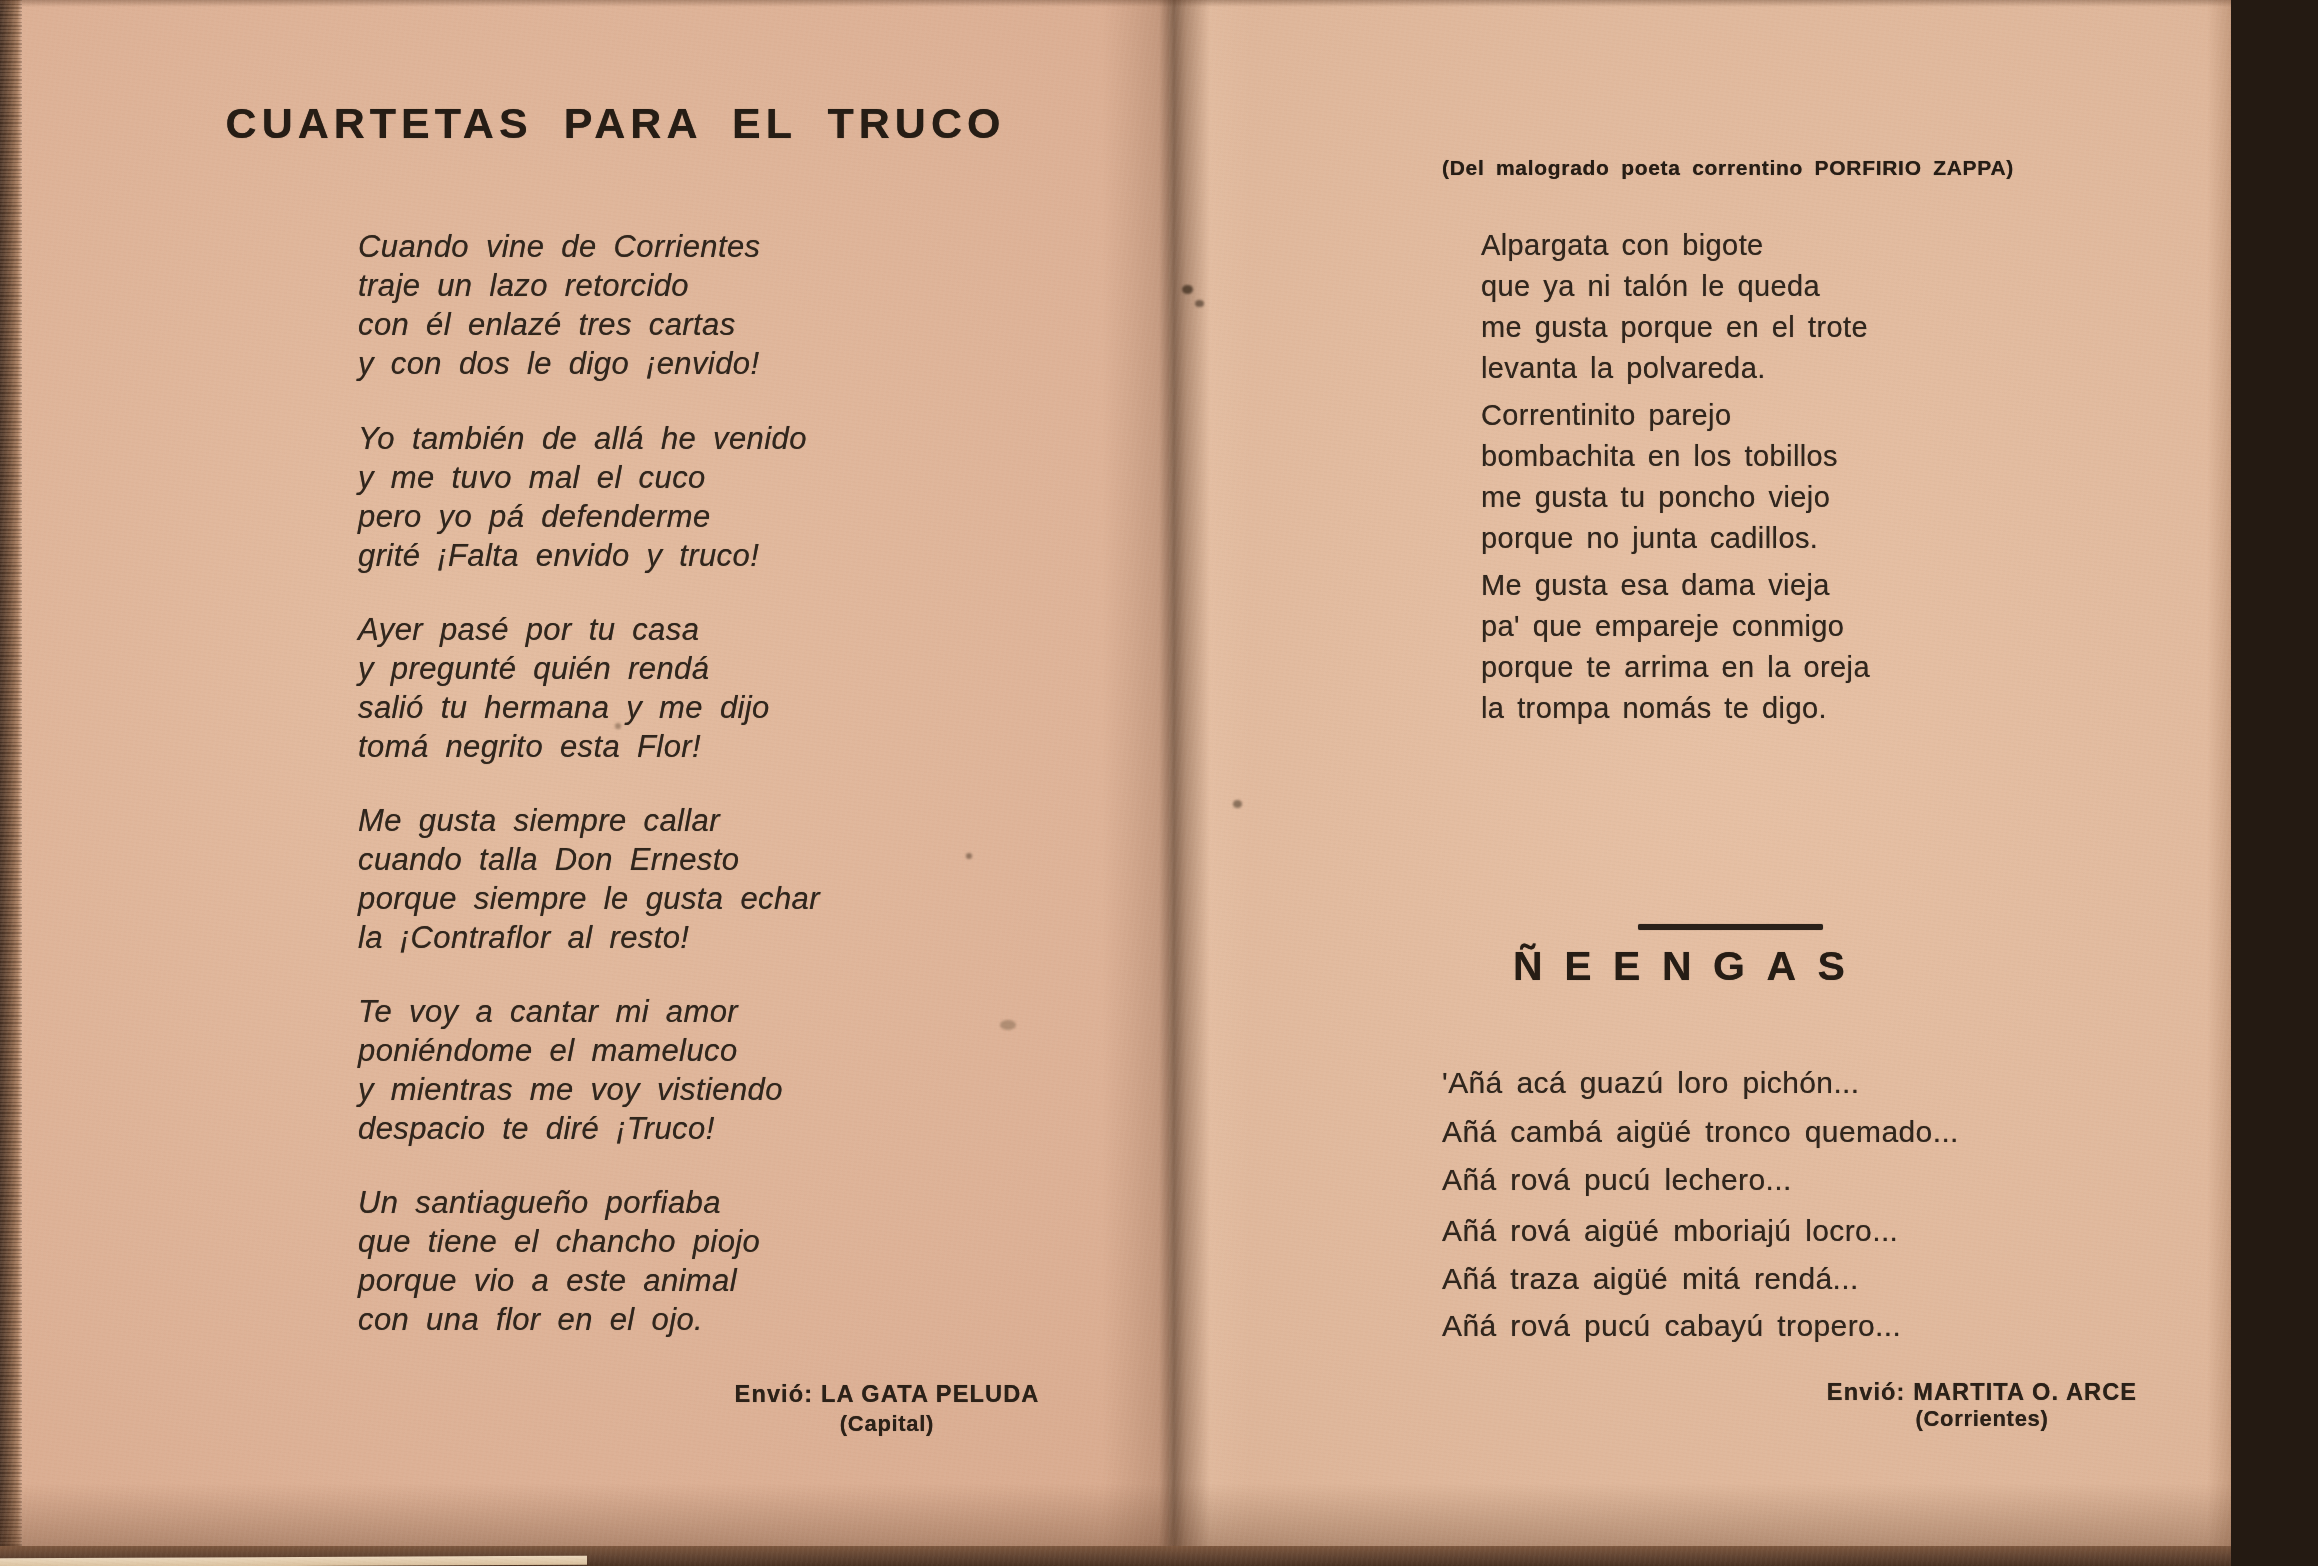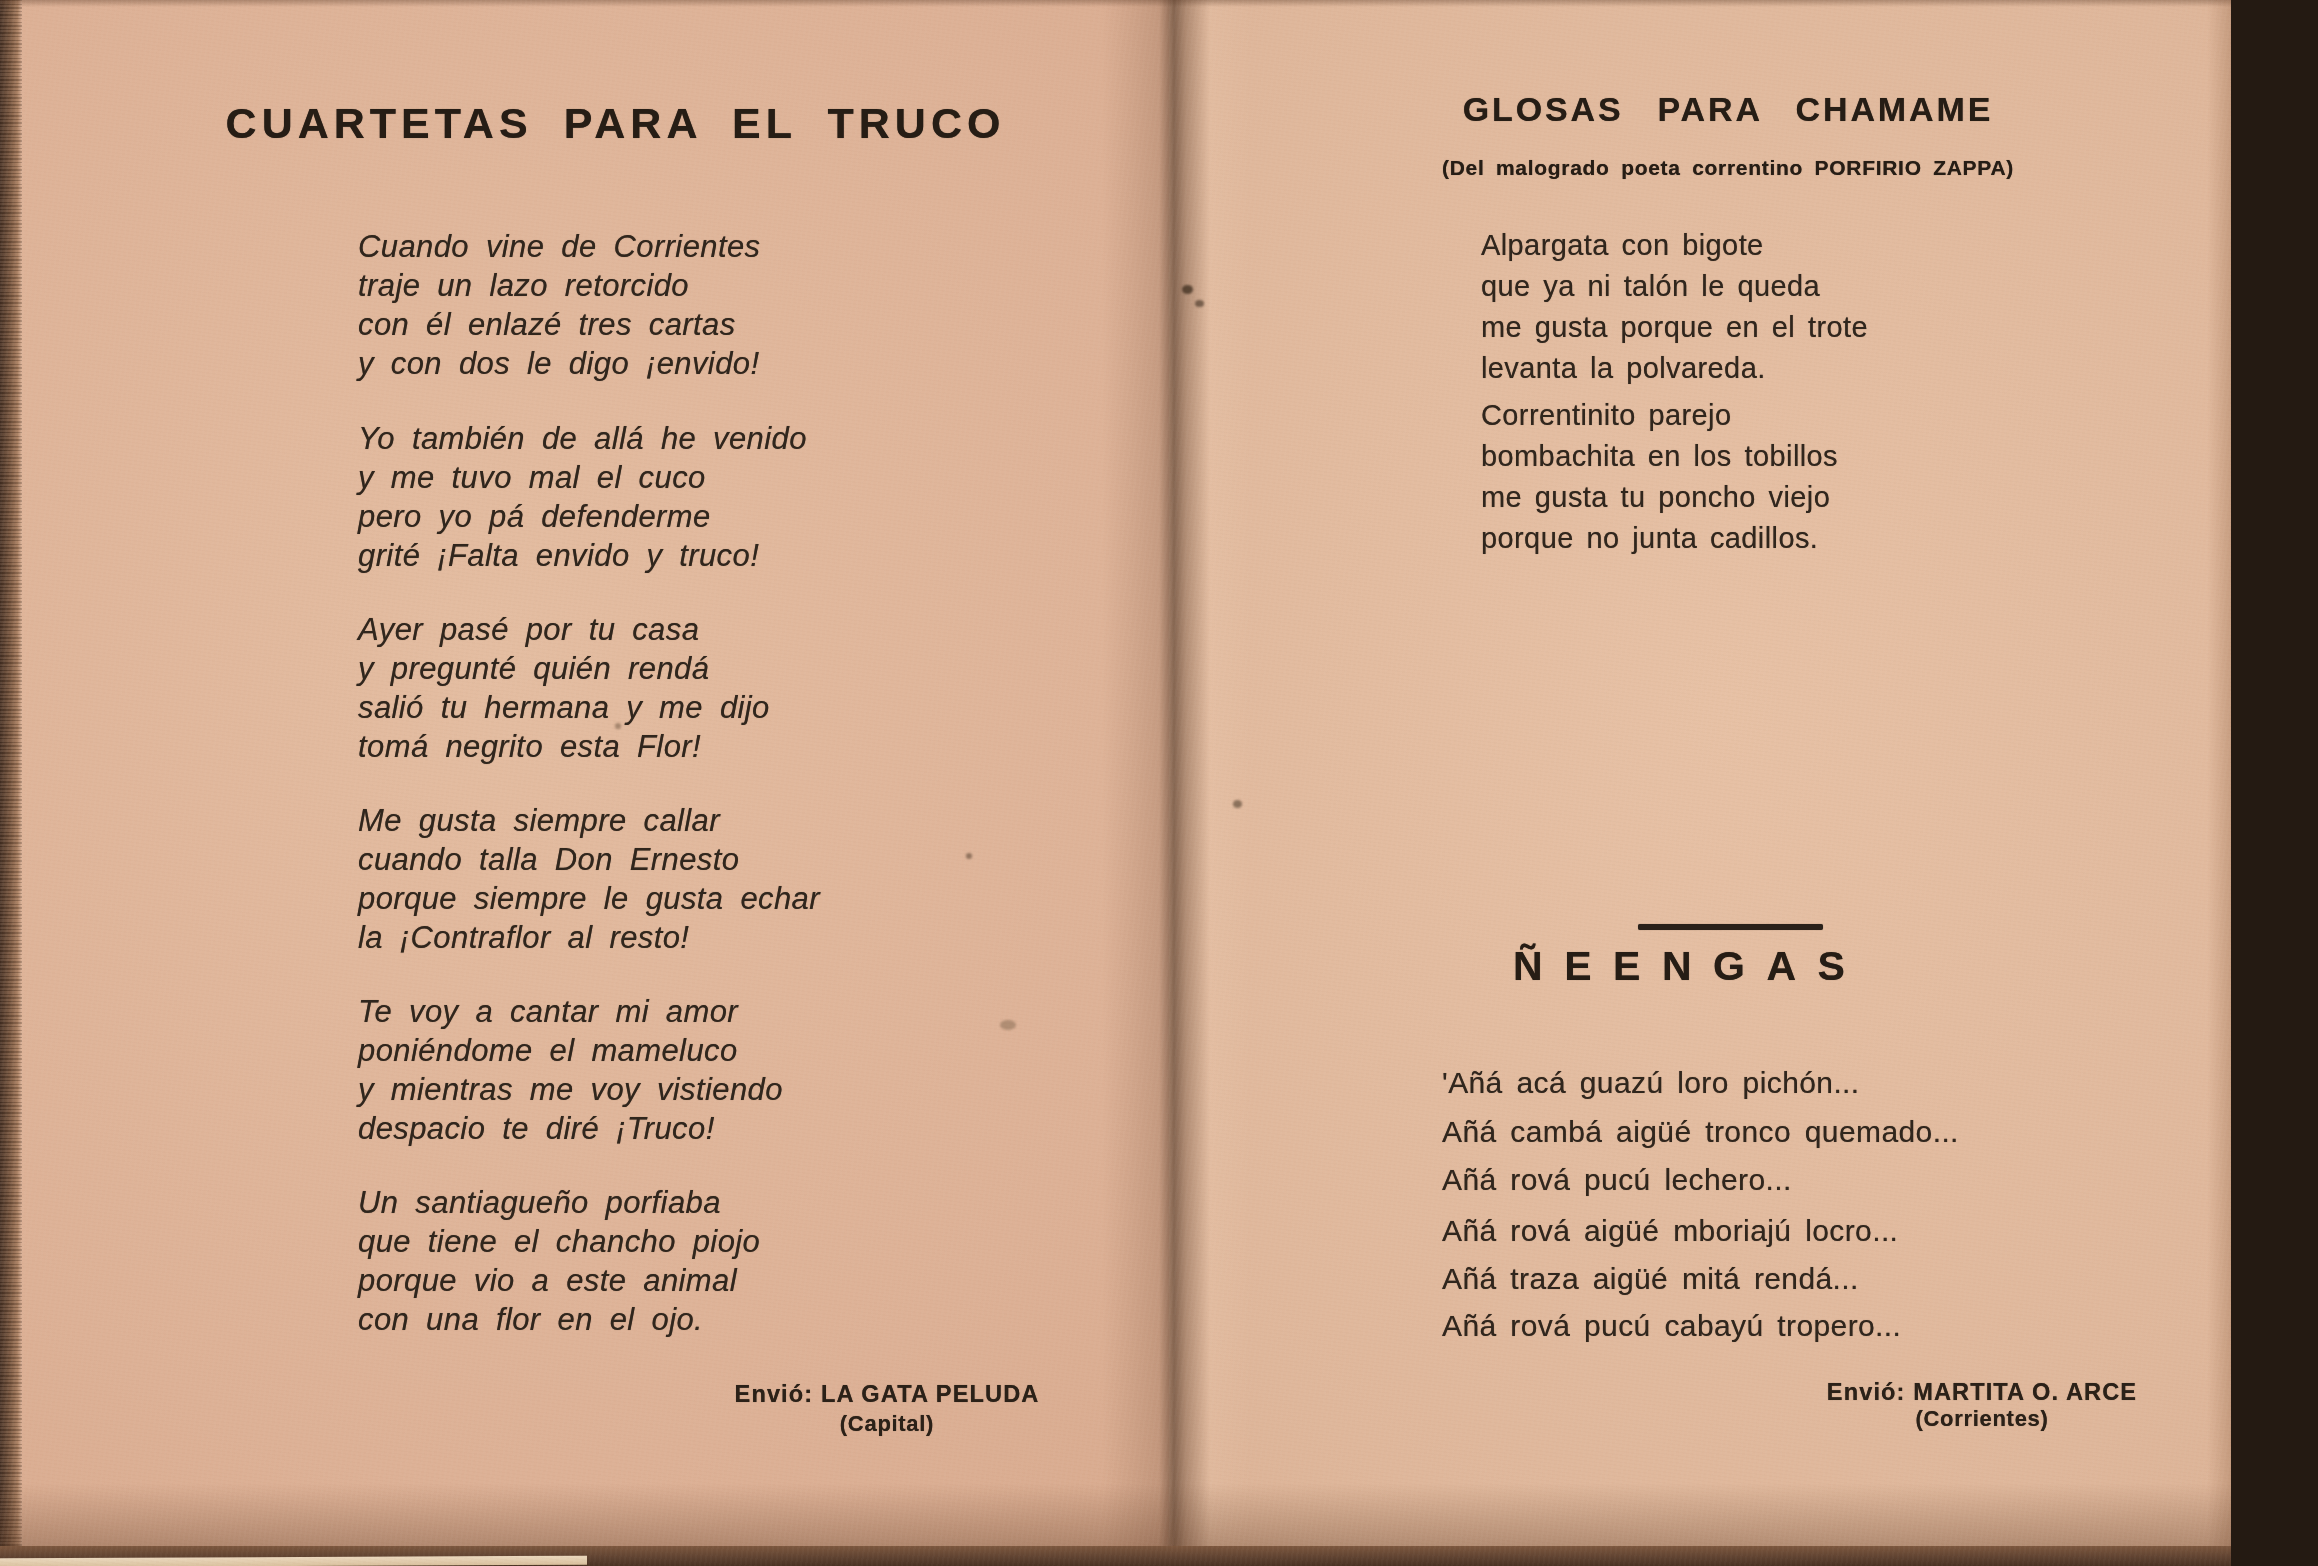--- a/index.html
+++ b/index.html
@@ -148,31 +148,34 @@
 porque vio a este animal
 con una flor en el ojo.</div>
   <div class="stanza stanza-left ink" style="top:992px;">Te voy a cantar mi amor
 poniéndome el mameluco
 y mientras me voy vistiendo
 despacio te diré ¡Truco!</div>
 
   <div class="footer footer-sender lf-sender">Envió: LA GATA PELUDA</div>
   <div class="footer footer-place  lf-place">(Capital)</div>
 
-  <div class="heading title-right">GLOSAS PARA CHAMAME</div>
   <div class="heading subtitle-right">(Del malogrado poeta correntino PORFIRIO ZAPPA)</div>
 
   <div class="stanza stanza-right ink" style="top:225px;">Alpargata con bigote
 que ya ni talón le queda
 me gusta porque en el trote
 levanta la polvareda.</div>
   <div class="stanza stanza-right ink" style="top:395px;">Correntinito parejo
 bombachita en los tobillos
 me gusta tu poncho viejo
 porque no junta cadillos.</div>
+  <div class="stanza stanza-right ink" style="top:565px;">Me gusta esa dama vieja
+pa' que empareje conmigo
+porque te arrima en la oreja
+la trompa nomás te digo.</div>
 
   <div class="divider"></div>
   <div class="heading neengas-title">ÑEENGAS</div>
 
   <div class="neenga-line ink" style="top:1066px;">'Añá acá guazú loro pichón...</div>
   <div class="neenga-line ink" style="top:1115px;">Añá cambá aigüé tronco quemado...</div>
   <div class="neenga-line ink" style="top:1163px;">Añá rová pucú lechero...</div>
   <div class="neenga-line ink" style="top:1214px;">Añá rová aigüé mboriajú locro...</div>
   <div class="neenga-line ink" style="top:1262px;">Añá traza aigüé mitá rendá...</div>
   <div class="neenga-line ink" style="top:1309px;">Añá rová pucú cabayú tropero...</div>

